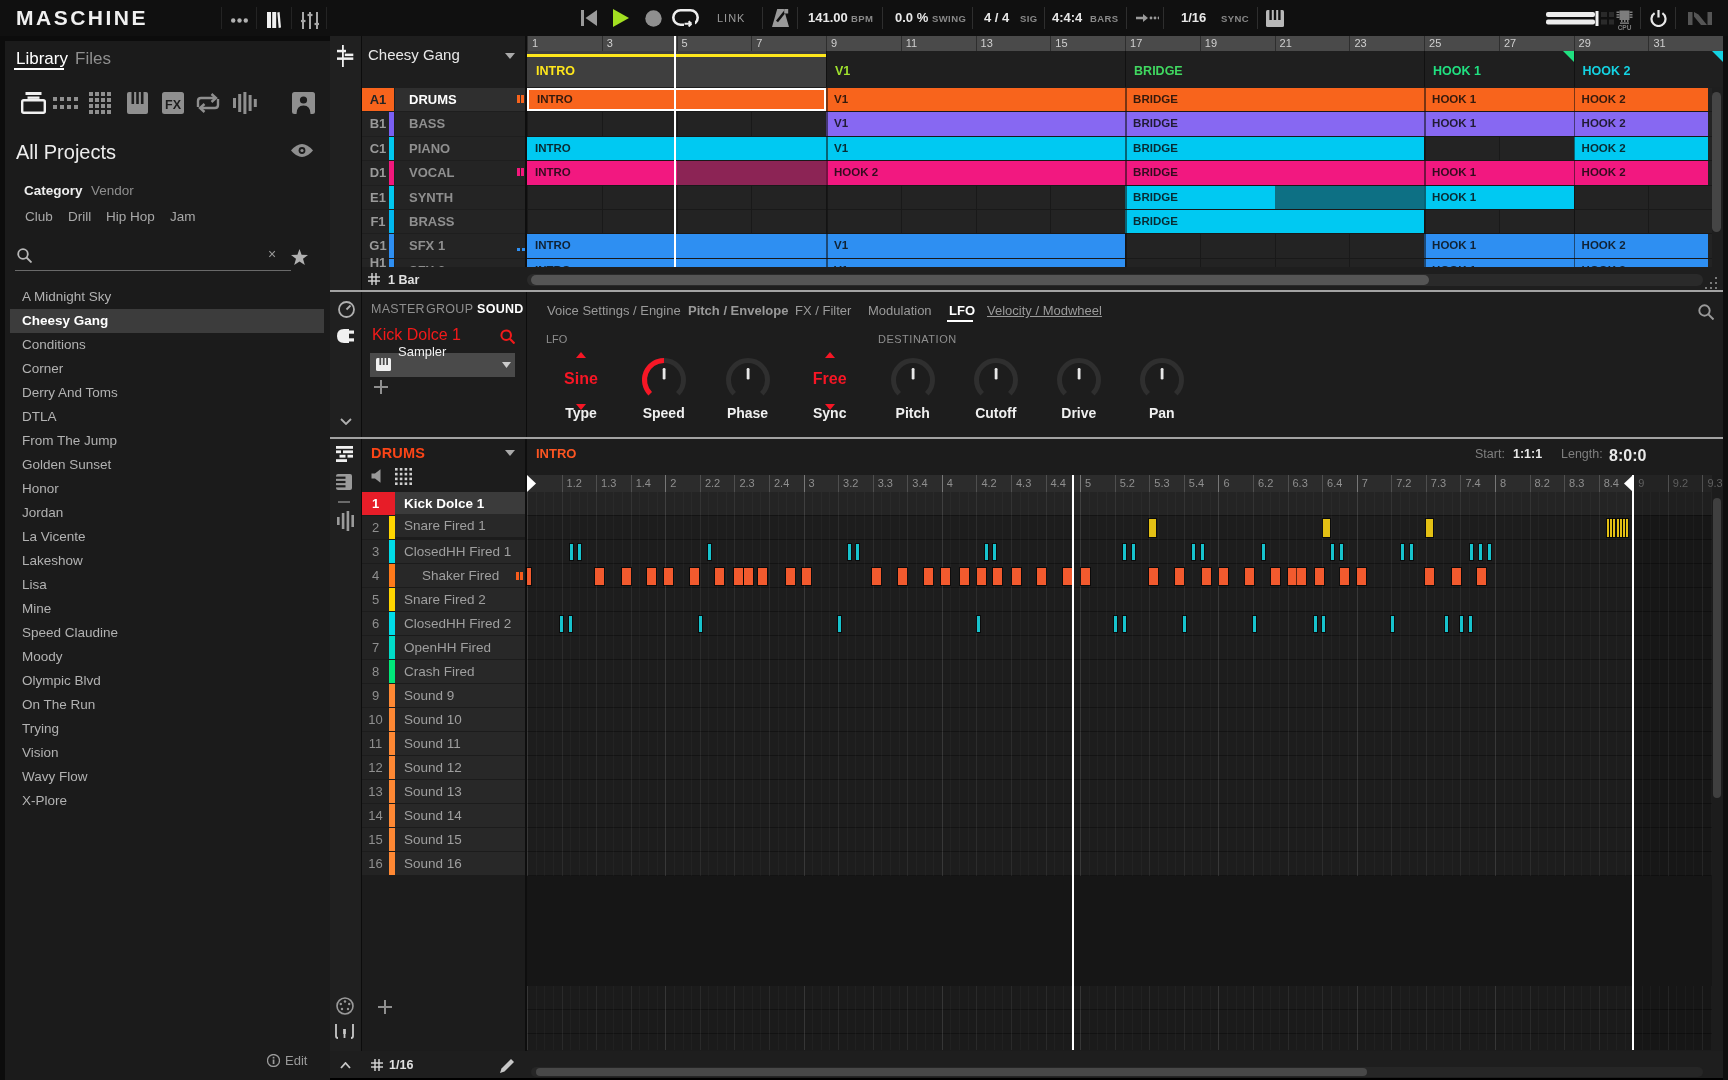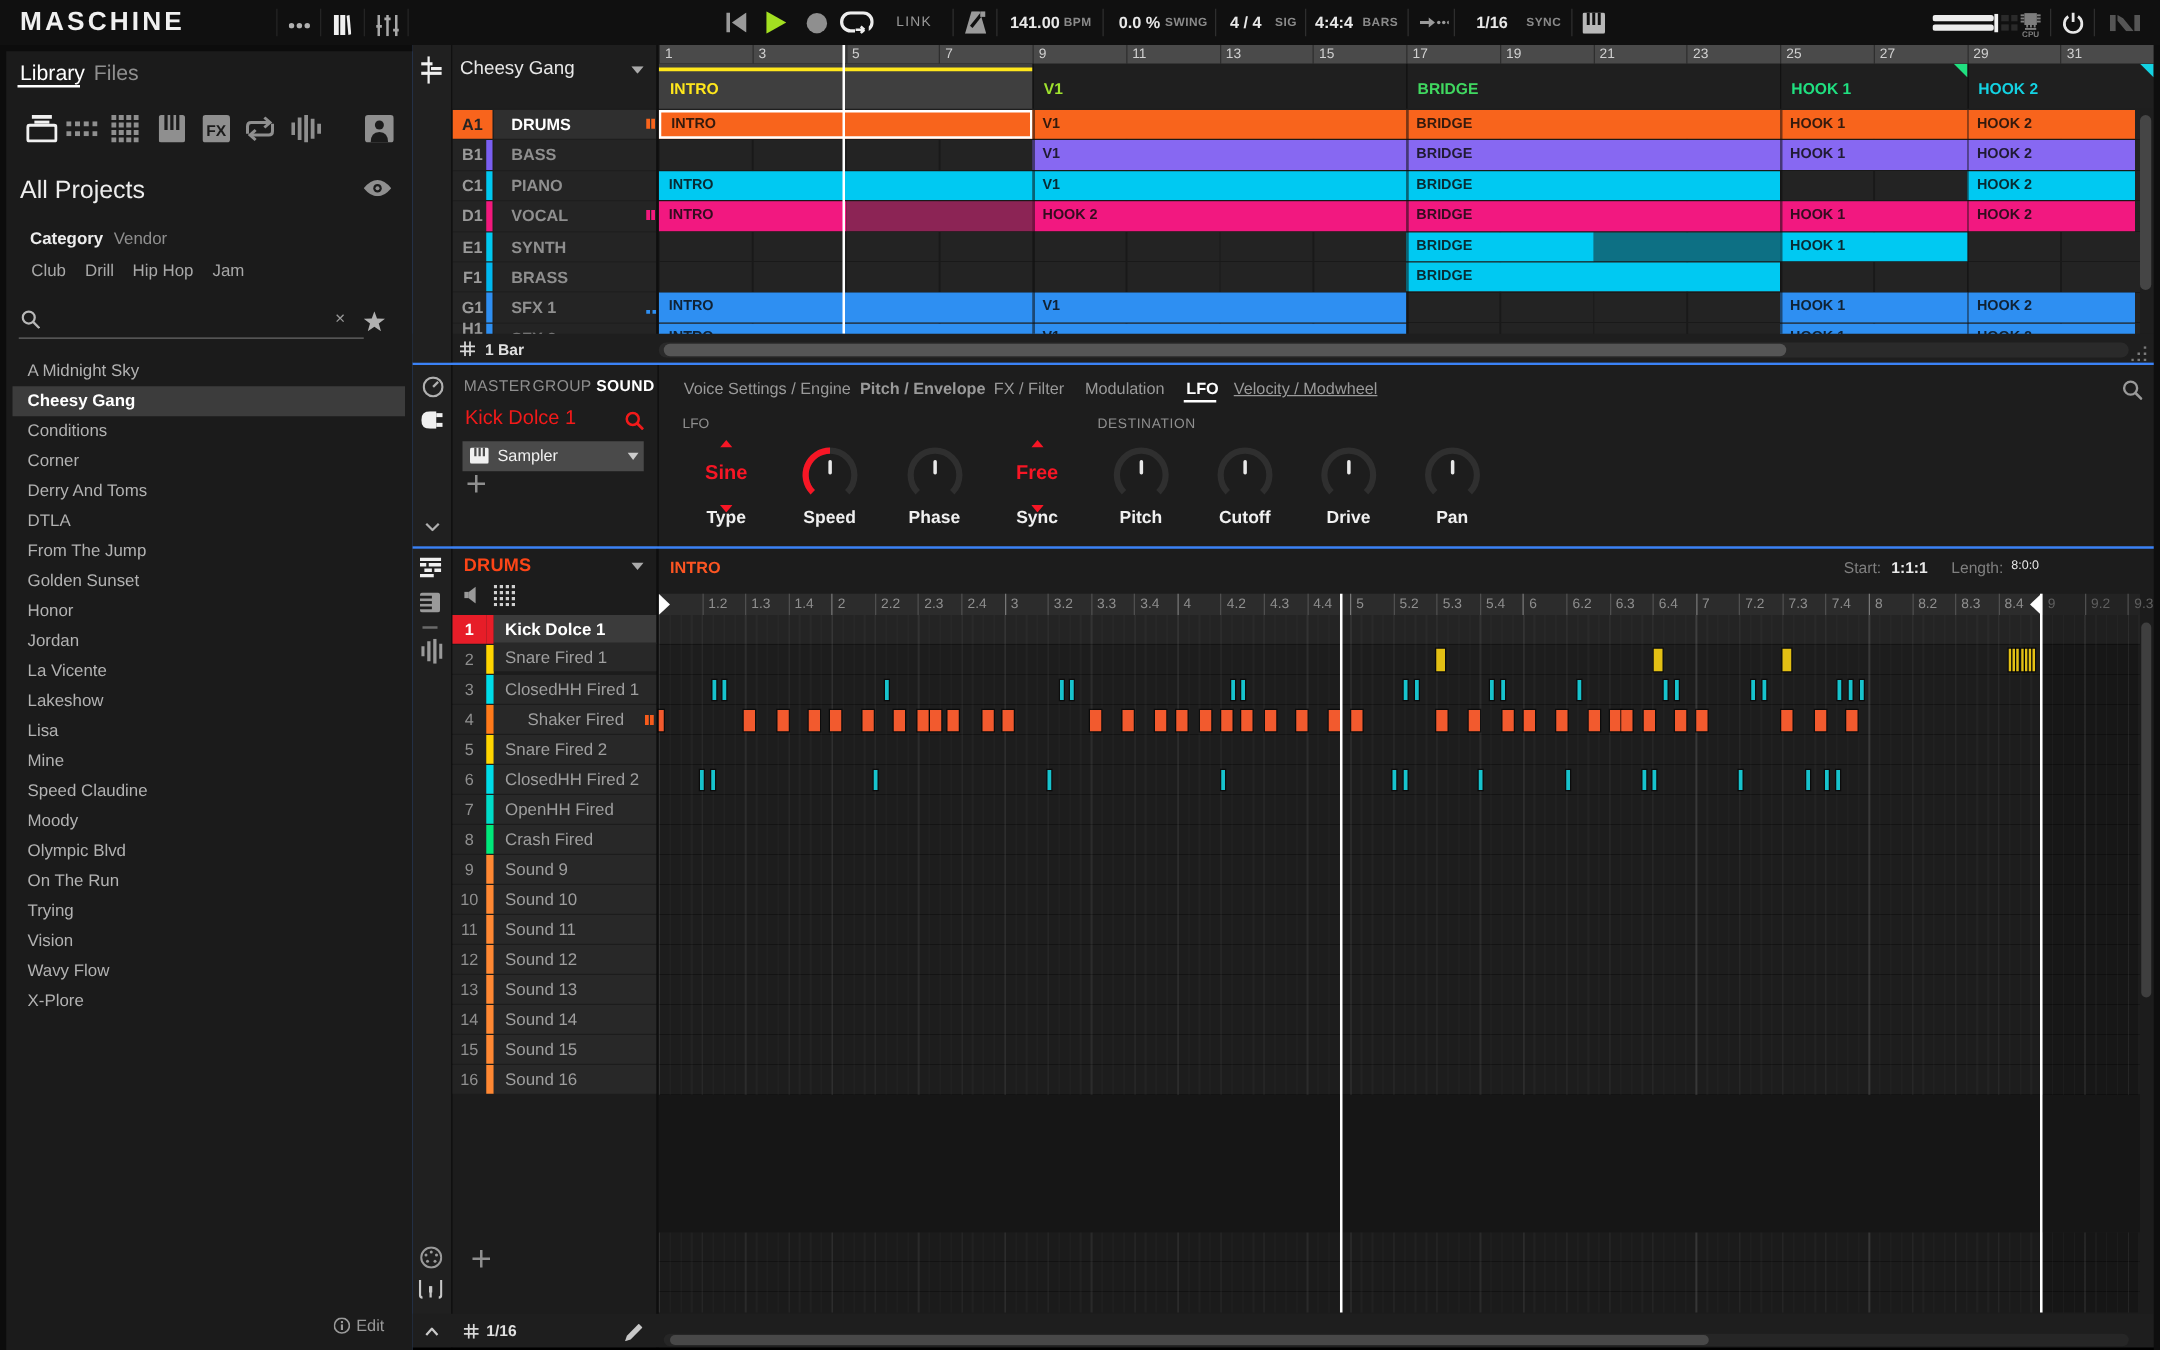--- a/index.html
+++ b/index.html
@@ -1,19 +1,19 @@
 <!DOCTYPE html>
 <html><head>
 <meta charset="utf-8">
 <style>
 * { margin:0; padding:0; box-sizing:border-box; }
 html,body { width:1728px; height:1080px; background:#0c0c0c; overflow:hidden;
   font-family:"Liberation Sans", sans-serif; }
 .abs { position:absolute; }
-#stage { position:relative; width:1728px; height:1080px; background:#3b82f6; }
+#stage { position:relative; width:1728px; height:1080px; background:#a3a3a3; }
 
 
 #topbar { left:0; top:0; width:1728px; height:36px; background:#101010; }
 .tb-txt { position:absolute; top:0; height:36px; line-height:36px; color:#e8e8e8; font-size:14px; font-weight:bold; }
 .tb-sm { position:absolute; top:0; height:36px; line-height:37px; color:#8a8a8a; font-size:9.5px; font-weight:bold; letter-spacing:.4px; }
 .tb-div { position:absolute; top:7px; width:1px; height:22px; background:#2e2e2e; }
 
 
 #sidebar { left:0; top:36px; width:330px; height:1044px; background:#1b1b1b; }
 .sb-item { position:absolute; left:22px; width:290px; height:24px; line-height:24px; color:#b2b2b2; font-size:13.5px; }
@@ -530,21 +530,21 @@
         <circle cx="6.2" cy="6.2" r="4.8" fill="none" stroke="#f21a1a" stroke-width="2"></circle>
         <line x1="9.8" y1="9.8" x2="14.5" y2="14.5" stroke="#f21a1a" stroke-width="2.2"></line>
       </svg>
     <div class="abs" style="left:40px;top:61px;width:145px;height:24px;background:#4a4a4a;"></div>
     <svg class="ico" style="left:46px;top:66px;" width="15" height="13" viewBox="0 0 15 13">
         <path d="M0 1.5 Q0 0 1.5 0 L13.5 0 Q15 0 15 1.5 L15 11.5 Q15 13 13.5 13 L1.5 13 Q0 13 0 11.5 Z" fill="#f0f0f0"></path>
         <rect x="3.4" y="0" width="1.8" height="7" fill="#4a4a4a"></rect>
         <rect x="6.8" y="0" width="1.8" height="7" fill="#4a4a4a"></rect>
         <rect x="10.2" y="0" width="1.8" height="7" fill="#4a4a4a"></rect>
       </svg>
-    <div class="abs" style="left:68px;top:65px;font-size:13px;color:#f0f0f0;">Sampler</div>
+    <div class="abs" style="left:68px;top:52px;font-size:13px;color:#f0f0f0;">Sampler</div>
     <svg class="ico" style="left:172px;top:70px;" width="9" height="6" viewBox="0 0 9 6">
         <path d="M0 0 L9 0 L4.5 6 Z" fill="#ccc"></path>
       </svg>
     <div class="abs" style="left:44px;top:88px;width:14px;height:14px;">
         <div class="abs" style="left:6px;top:0;width:2px;height:14px;background:#8f8f8f;"></div>
         <div class="abs" style="left:0;top:6px;width:14px;height:2px;background:#8f8f8f;"></div>
       </div>
     <div class="abs" style="left:196px;top:0;width:1px;height:145px;background:#0c0c0c;"></div>
     <div class="abs" style="left:217px;top:11px;font-size:13px;color:#9a9a9a;font-weight:normal;">Voice Settings / Engine</div>
     <div class="abs" style="left:358px;top:11px;font-size:13px;color:#9a9a9a;font-weight:bold;">Pitch / Envelope</div>
@@ -737,21 +737,21 @@
     <div class="abs" style="left:32px;top:389px;width:27px;height:23px;background:#232323;color:#8f8f8f;font-size:13px;text-align:center;line-height:23px;">15</div>
     <div class="abs" style="left:59px;top:389px;width:6px;height:23px;background:#ff8833;"></div>
     <div class="abs" style="left:65px;top:389px;width:130px;height:23px;background:#282828;color:#9f9f9f;font-size:13.5px;line-height:23px;"><span style="margin-left:9px;">Sound 15</span></div>
     <div class="abs" style="left:32px;top:413px;width:27px;height:23px;background:#232323;color:#8f8f8f;font-size:13px;text-align:center;line-height:23px;">16</div>
     <div class="abs" style="left:59px;top:413px;width:6px;height:23px;background:#ff8833;"></div>
     <div class="abs" style="left:65px;top:413px;width:130px;height:23px;background:#282828;color:#9f9f9f;font-size:13.5px;line-height:23px;"><span style="margin-left:9px;">Sound 16</span></div>
     <div class="abs" style="left:206px;top:7px;font-size:13px;font-weight:bold;color:#fc5522;">INTRO</div>
     <div class="abs" style="left:1145px;top:8px;font-size:12.5px;color:#7f7f7f;">Start:</div>
     <div class="abs" style="left:1183px;top:8px;font-size:12.5px;font-weight:bold;color:#e8e8e8;">1:1:1</div>
     <div class="abs" style="left:1231px;top:8px;font-size:12.5px;color:#7f7f7f;">Length:</div>
-    <div class="abs" style="left:1279px;top:8px;font-size:10px;font-weight:normal;color:#e8e8e8;">8:0:0</div>
+    <div class="abs" style="left:1279px;top:8px;font-size:16px;font-weight:bold;color:#e8e8e8;">8:0:0</div>
     <div class="abs" style="left:197px;top:36px;width:1106.2px;height:17px;background:#2c2c2c;"></div>
     <div class="abs" style="left:1303.2px;top:36px;width:78.8px;height:17px;background:#232323;"></div>
     <div class="abs" style="left:231.6px;top:36px;width:1px;height:17px;background:#4f4f4f;"></div>
     <div class="abs" style="left:236.6px;top:38px;font-size:11px;color:#8f8f8f;">1.2</div>
     <div class="abs" style="left:266.1px;top:36px;width:1px;height:17px;background:#4f4f4f;"></div>
     <div class="abs" style="left:271.1px;top:38px;font-size:11px;color:#8f8f8f;">1.3</div>
     <div class="abs" style="left:300.7px;top:36px;width:1px;height:17px;background:#4f4f4f;"></div>
     <div class="abs" style="left:305.7px;top:38px;font-size:11px;color:#8f8f8f;">1.4</div>
     <div class="abs" style="left:335.3px;top:36px;width:1px;height:17px;background:#777;"></div>
     <div class="abs" style="left:340.3px;top:38px;font-size:11px;color:#8f8f8f;">2</div>

